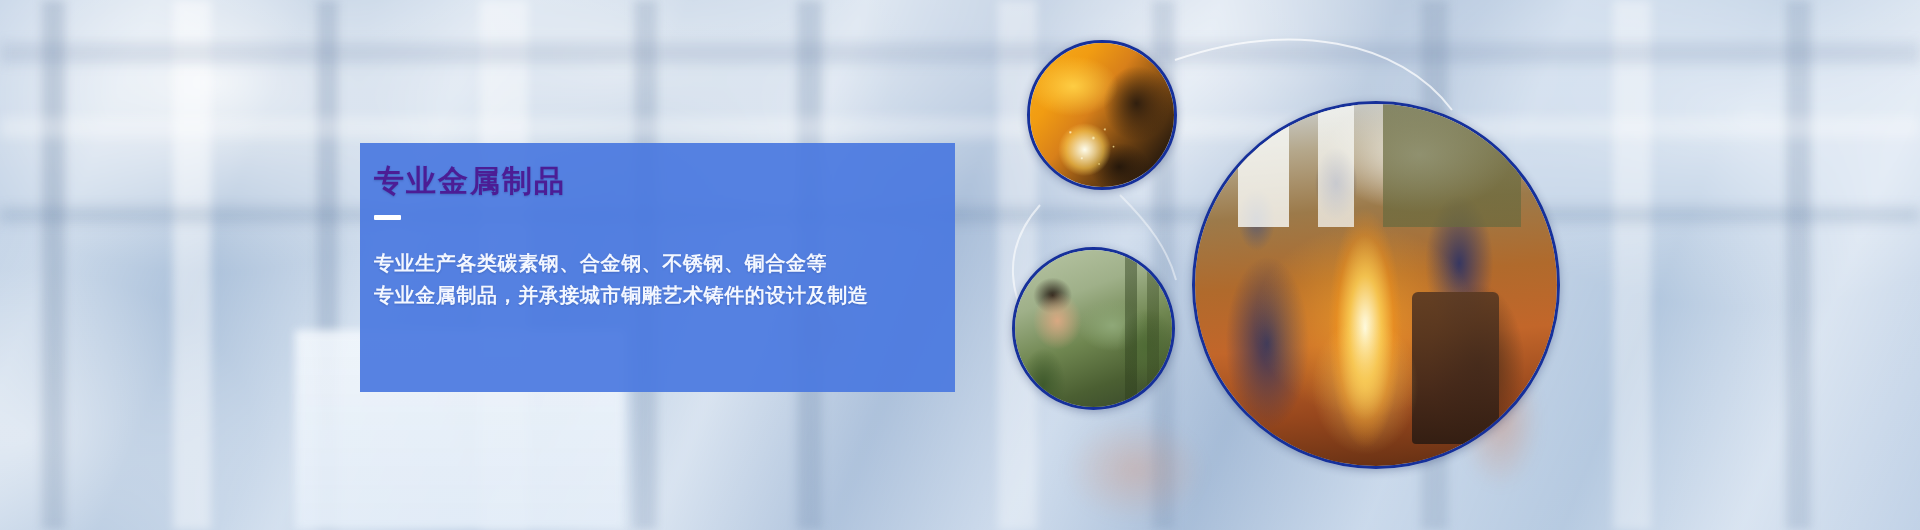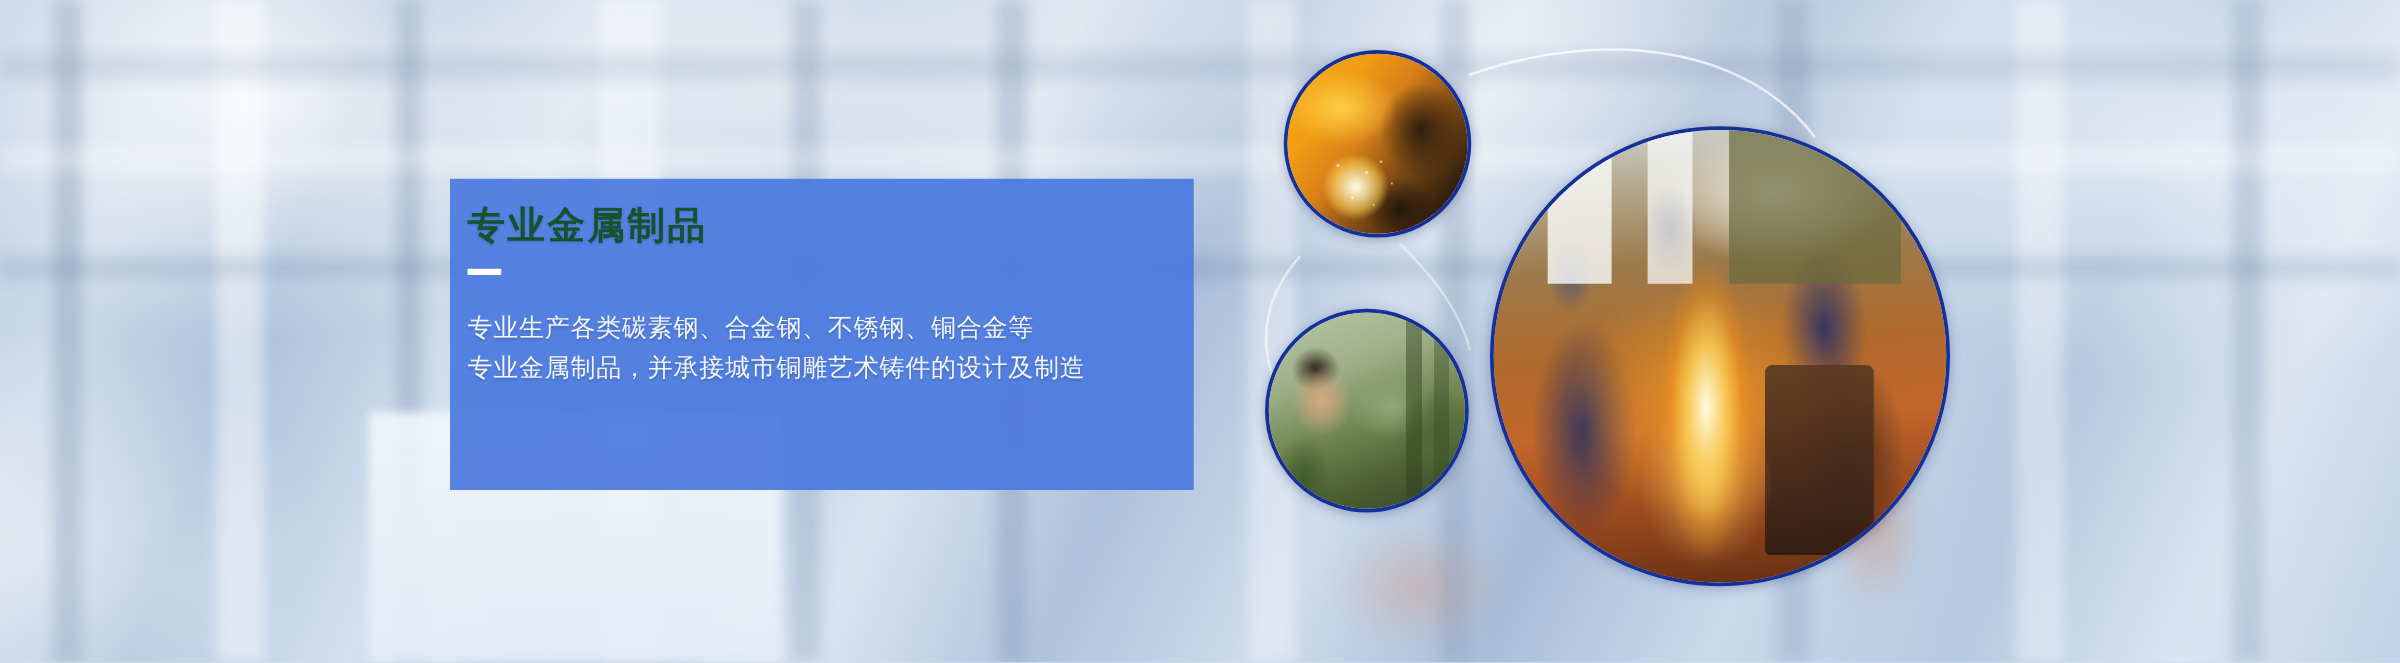--- a/index.html
+++ b/index.html
@@ -96,38 +96,38 @@
     opacity: .92;
   }
   .panel-inner {
     position: absolute;
     left: 367px; top: 143px; width: 588px; height: 249px;
     padding: 0 0 0 7px;
     display: flex; flex-direction: column; justify-content: flex-start;
   }
   .title {
     margin-top: 21px;
-    color: #14532d;
+    color: #4c1d95;
     font-size: 30px;
     font-weight: 700;
     letter-spacing: 2px;
     line-height: 1.15;
     text-shadow: 0 1px 2px rgba(20,45,110,.28);
   }
   .rule {
     margin-top: 16px;
     width: 27px; height: 5px;
     background: #ffffff;
     border-radius: 1px;
   }
   .desc {
     margin-top: 27px;
     color: #f3f7ff;
     font-size: 20px;
-    font-weight: 400;
+    font-weight: 700;
     line-height: 1.62;
     letter-spacing: .6px;
     text-shadow: 0 1px 2px rgba(20,45,110,.25);
   }
   .desc-line { display: block; white-space: nowrap; }
 
   
   .photo {
     position: absolute;
     border-radius: 50%;

